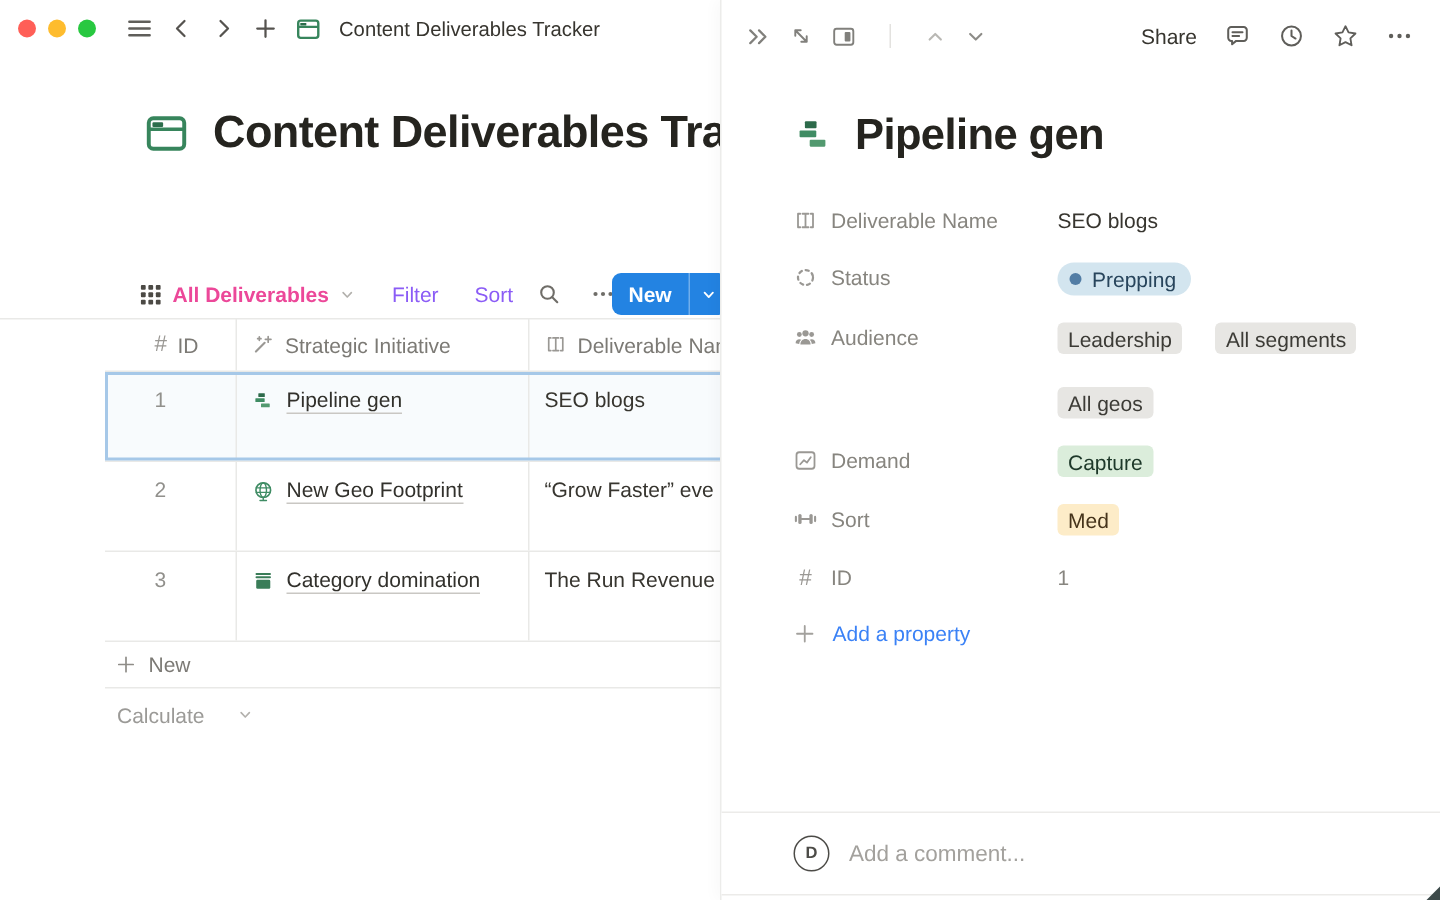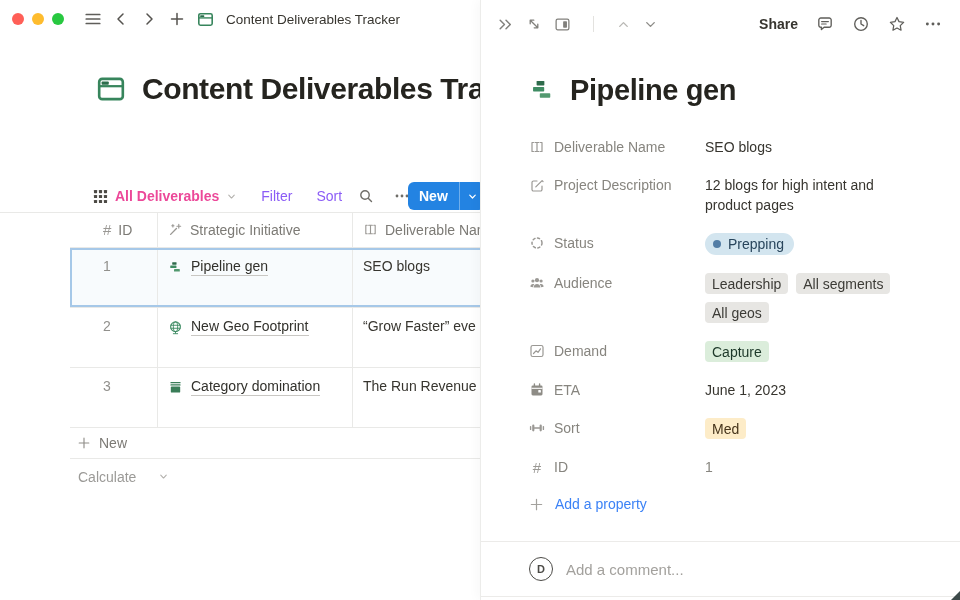--- a/index.html
+++ b/index.html
@@ -42,36 +42,36 @@
   .t-row .cell.c1 { color:#91908c; }
   .t-row.selected { background:#f8fbfd; }
   .t-row.selected::after { content:""; position:absolute; inset:0; border:2px solid #a6c8e8; pointer-events:none; }
   .page-link { display:inline-flex; align-items:center; gap:8px; cursor:pointer; }
   .page-link .lnk { font-weight:500; color:#32312c; border-bottom:1px solid #c9c7c3; padding-bottom:1px; }
   .t-newrow { display:flex; align-items:center; gap:8px; height:31px; padding-left:7px; color:#7c7a75; border-bottom:1px solid #e9e9e7; cursor:pointer; }
   .t-calc { display:flex; align-items:center; gap:22px; height:35px; padding-left:8px; color:#9b9a97; cursor:pointer; }
 
   
   .panel { position:absolute; top:0; left:480px; right:0; bottom:0; background:#fff; border-left:1px solid #ececea; box-shadow:-3px 0 10px rgba(0,0,0,0.03); z-index:10; }
-  .panel-header { display:flex; align-items:center; height:48px; padding:0 18px 0 16px;font-weight:bold; }
+  .panel-header { display:flex; align-items:center; height:48px; padding:0 18px 0 16px; }
   .ph-left { display:flex; align-items:center; gap:12px; }
   .ph-divider { width:1px; height:16px; background:#e3e2df; margin:0 10px; }
   .ph-right { display:flex; align-items:center; gap:18px; margin-left:auto; }
   .share-label { font-size:14px; color:#37352f; cursor:pointer; }
   .panel-body { padding:0 26px 0 48px; }
   .peek-title-row { display:flex; align-items:center; gap:14px; margin-top:26px; }
   .peek-title-row h2 { font-size:29px; font-weight:700; letter-spacing:-0.4px; color:#25241f; }
 
   .props { margin-top:21px; }
   .prop-row { display:flex; align-items:flex-start; padding:9px 0; min-height:38px; }
   .prop-label { flex:0 0 176px; display:flex; align-items:center; gap:9px; color:#87857f; font-size:14px; height:20px; cursor:pointer; }
   .prop-value { flex:1; font-size:14px; color:#37352f; line-height:20px; cursor:pointer; }
   .prop-value.muted { color:#87857f; }
   .wrap2 { max-width:190px; }
-  .tags { display:flex; flex-wrap:wrap; gap:8px; max-width:200px; }
+  .tags { display:flex; flex-wrap:wrap; gap:22px; max-width:200px; }
   .tag { display:inline-flex; align-items:center; height:21px; padding:0 7px; border-radius:4px; background:#e7e6e3; color:#3c3b36; font-size:14px; }
   .tag.green { background:#dbeddb; color:#1d3829; }
   .tag.yellow { background:#fdecc8; color:#46341b; }
   .status-pill { display:inline-flex; align-items:center; gap:7px; height:22px; padding:0 10px 0 8px; border-radius:12px; background:#d3e5ef; color:#28455c; font-size:14px; }
   .status-pill .dot { width:8px; height:8px; border-radius:50%; background:#527da5; }
   .add-prop { display:flex; align-items:center; gap:11px; color:#3b82f6; font-size:14px; padding:10px 0; cursor:pointer; }
 
   .comment-bar { position:absolute; left:0; right:0; bottom:3px; height:56px; border-top:1px solid #ecebe9; border-bottom:1px solid #ecebe9; display:flex; align-items:center; gap:13px; padding-left:48px; background:#fff; }
   .avatar { width:24px; height:24px; border-radius:50%; border:1.5px solid #4c4b47; display:flex; align-items:center; justify-content:center; font-size:11px; font-weight:700; color:#4c4b47; }
   .comment-placeholder { font-size:15px; color:#a3a19d; }
@@ -338,30 +338,20 @@
         <div class="prop-row">
           <div class="prop-label">
             <svg width="16" height="16" viewBox="0 0 16 16">
                 <path d="M4.5 3.5H3v9h1.5M11.5 3.5H13v9h-1.5M6 3.5h4M8 3.5v9M6 12.5h4" stroke="#9a9894" stroke-width="1.2" stroke-linecap="round" stroke-linejoin="round" fill="none"></path>
               </svg>
             <span>Deliverable Name</span>
           </div>
           <div class="prop-value">SEO blogs</div>
         </div>
 
-        <div class="prop-row">
-          <div class="prop-label">
-            <svg width="16" height="16" viewBox="0 0 16 16">
-                <path d="M13 9.2v3.3a1.5 1.5 0 01-1.5 1.5h-7A1.5 1.5 0 013 12.5v-7A1.5 1.5 0 014.5 4H8" stroke="#9a9894" stroke-width="1.2" fill="none" stroke-linecap="round"></path>
-                <path d="M6.8 9.9l6.3-6.3M13.1 3.6l.9.9" stroke="#9a9894" stroke-width="1.2" stroke-linecap="round" fill="none"></path>
-              </svg>
-            <span>Project Description</span>
-          </div>
-          <div class="prop-value wrap2">12 blogs for high intent and product pages</div>
-        </div>
 
         <div class="prop-row">
           <div class="prop-label">
             <svg width="16" height="16" viewBox="0 0 16 16">
                 <circle cx="8" cy="8" r="5" stroke="#9a9894" stroke-width="1.5" fill="none" stroke-dasharray="2.1 2.6" stroke-linecap="round"></circle>
               </svg>
             <span>Status</span>
           </div>
           <div class="prop-value">
             <span class="status-pill">
@@ -398,32 +388,20 @@
                 <rect x="2" y="2.5" width="12" height="11" rx="1.8" stroke="#9a9894" stroke-width="1.2" fill="none"></rect>
                 <path d="M4.5 10.5L7 7.8l2 1.6 2.5-3.6" stroke="#9a9894" stroke-width="1.2" fill="none" stroke-linecap="round" stroke-linejoin="round"></path>
               </svg>
             <span>Demand</span>
           </div>
           <div class="prop-value">
             <span class="tag green">Capture</span>
           </div>
         </div>
 
-        <div class="prop-row">
-          <div class="prop-label">
-            <svg width="16" height="16" viewBox="0 0 16 16">
-                <rect x="2.5" y="3.4" width="11" height="10" rx="1.3" fill="#8e8c86"></rect>
-                <path d="M5.4 2v2.4M10.6 2v2.4" stroke="#8e8c86" stroke-width="1.4" stroke-linecap="round"></path>
-                <path d="M2.5 6.3h11" stroke="#fff" stroke-width="1.1"></path>
-                <rect x="9.3" y="8" width="2.6" height="2.6" rx="0.4" fill="#fff"></rect>
-              </svg>
-            <span>ETA</span>
-          </div>
-          <div class="prop-value">June 1, 2023</div>
-        </div>
 
         <div class="prop-row">
           <div class="prop-label">
             <svg width="16" height="16" viewBox="0 0 16 16">
                 <rect x="3.2" y="4.6" width="2.2" height="6.8" rx="1.1" fill="#9a9894"></rect>
                 <rect x="10.6" y="4.6" width="2.2" height="6.8" rx="1.1" fill="#9a9894"></rect>
                 <path d="M5.4 8h5.2M1.6 6.6v2.8M14.4 6.6v2.8" stroke="#9a9894" stroke-width="1.4" stroke-linecap="round"></path>
               </svg>
             <span>Sort</span>
           </div>

